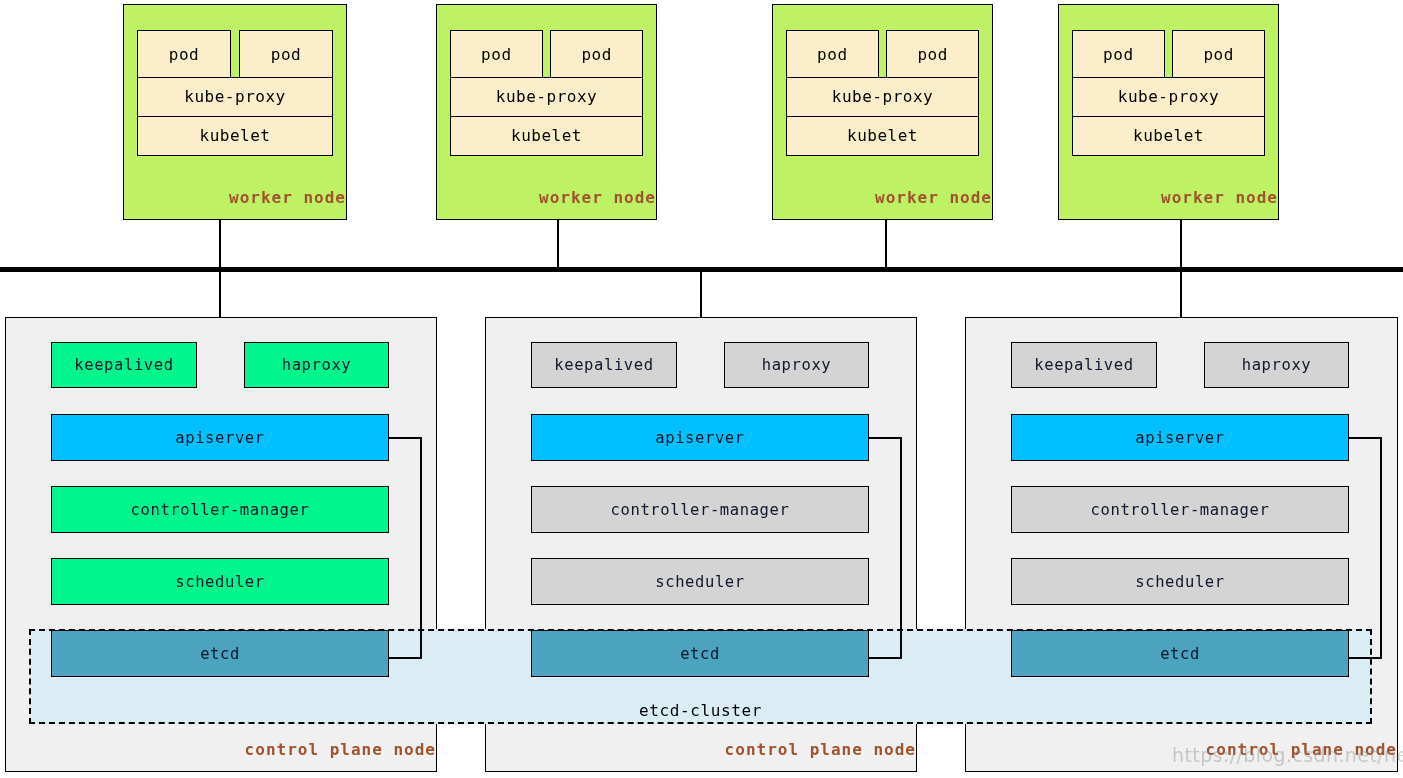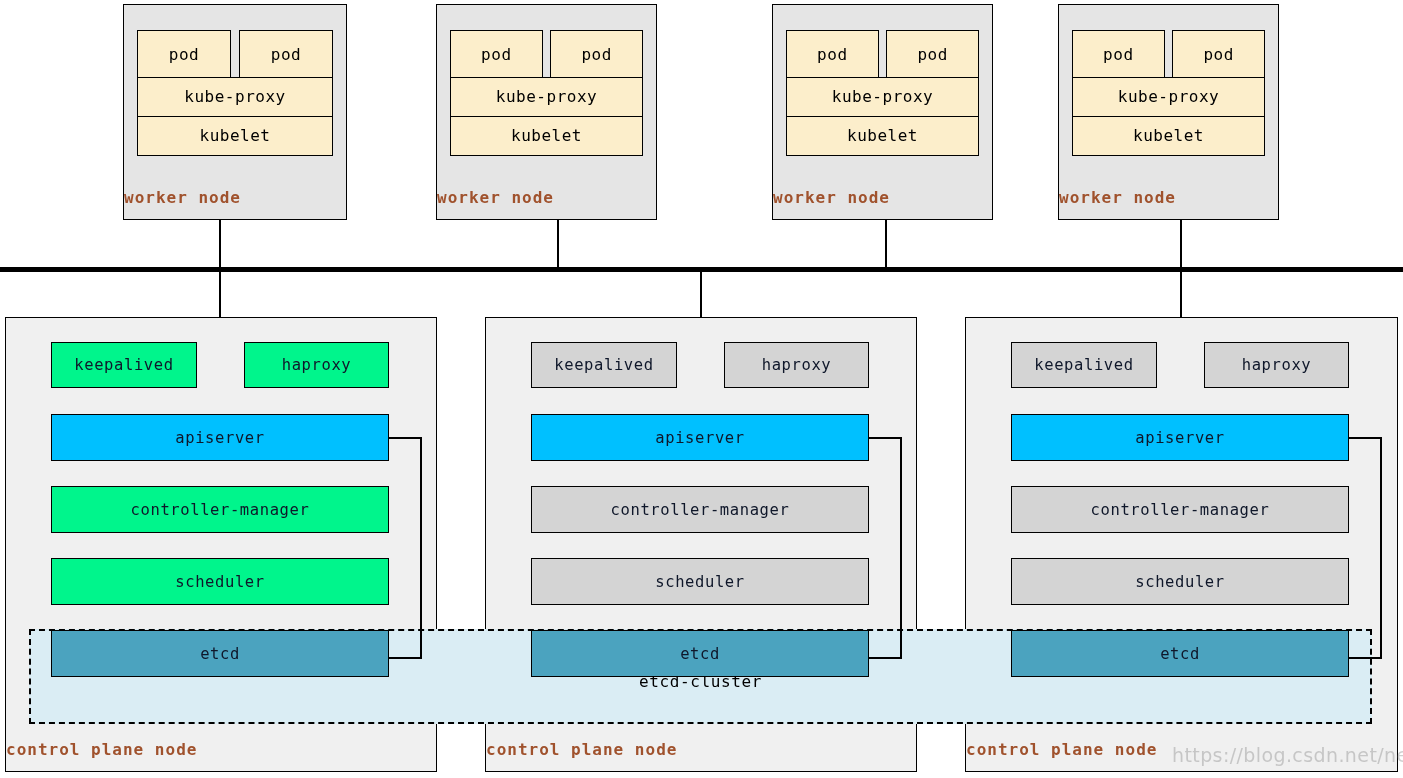--- a/index.html
+++ b/index.html
@@ -17,21 +17,21 @@
     height: 778px;
     background: #ffffff;
     overflow: hidden;
   }
 
   
   .abs { position: absolute; box-sizing: border-box; }
 
   
   .worker-node {
-    background: #e5e5e5;
+    background: #bef264;
     border: 1.5px solid #000000;
     box-sizing: border-box;
   }
   .worker-inner {
     position: absolute;
     left: 13px;
     top: 25px;
     right: 13px;
   }
   .pod-row {
@@ -56,26 +56,27 @@
   }
   .wide-box {
     width: 100%;
     height: 40px;
     margin-top: -1.2px;
   }
   .node-caption {
     position: absolute;
     left: 0;
     right: 0;
-    text-align: left;
+    text-align: right;
     color: #a0522d;
     font-family: "DejaVu Sans Mono", "Liberation Mono", monospace;
     font-size: 16px;
     font-weight: bold;
     letter-spacing: 1px;
+    padding-left: 41px;
   }
 
   
   .bus-line {
     background: #000000;
     height: 5px;
   }
   .v-line {
     background: #000000;
     width: 1.6px;
@@ -218,21 +219,21 @@
   <div class="abs cp-node" style="left:965px; top:317px; width:433px; height:455px;">
     <div class="node-caption" style="bottom:12px;">control plane node</div>
   </div>
   <div class="abs comp" style="left:1011px; top:342px; width:146px; height:46px; background:#d4d4d4;">keepalived</div>
   <div class="abs comp" style="left:1204px; top:342px; width:145px; height:46px; background:#d4d4d4;">haproxy</div>
   <div class="abs comp" style="left:1011px; top:414px; width:338px; height:47px; background:#00c0ff;">apiserver</div>
   <div class="abs comp" style="left:1011px; top:486px; width:338px; height:47px; background:#d4d4d4;">controller-manager</div>
   <div class="abs comp" style="left:1011px; top:558px; width:338px; height:47px; background:#d4d4d4;">scheduler</div>
 
   <div class="abs etcd-band" style="left:29px; top:629px; width:1343px; height:95px;">
-    <div class="etcd-band-label" style="bottom:31px;">etcd-cluster</div>
+    <div class="etcd-band-label" style="bottom:2px;">etcd-cluster</div>
   </div>
 
   <div class="abs comp" style="left:51px; top:630px; width:338px; height:47px; background:#4ba3bf;">etcd</div>
   <div class="abs comp" style="left:531px; top:630px; width:338px; height:47px; background:#4ba3bf;">etcd</div>
   <div class="abs comp" style="left:1011px; top:630px; width:338px; height:47px; background:#4ba3bf;">etcd</div>
 
   <div class="abs elbow" style="left:389px; top:437px; width:35px; height:224px;">
     <span style="left:0px;  top:0px;   width:33px;  height:1.6px;"></span>
     <span style="left:31px; top:0px;   width:1.6px; height:222px;"></span>
     <span style="left:0px;  top:220px; width:33px;  height:1.6px;"></span>

